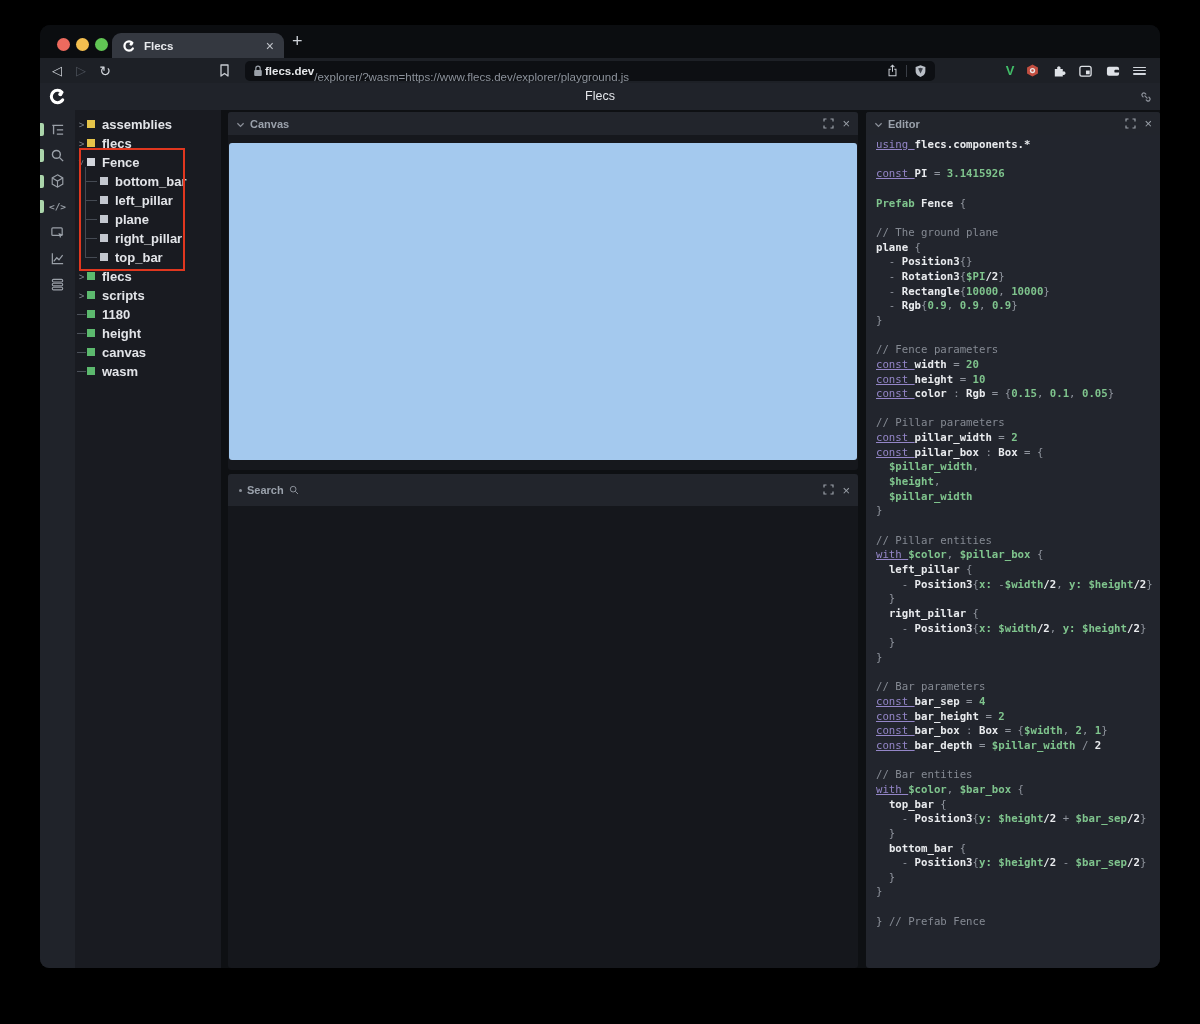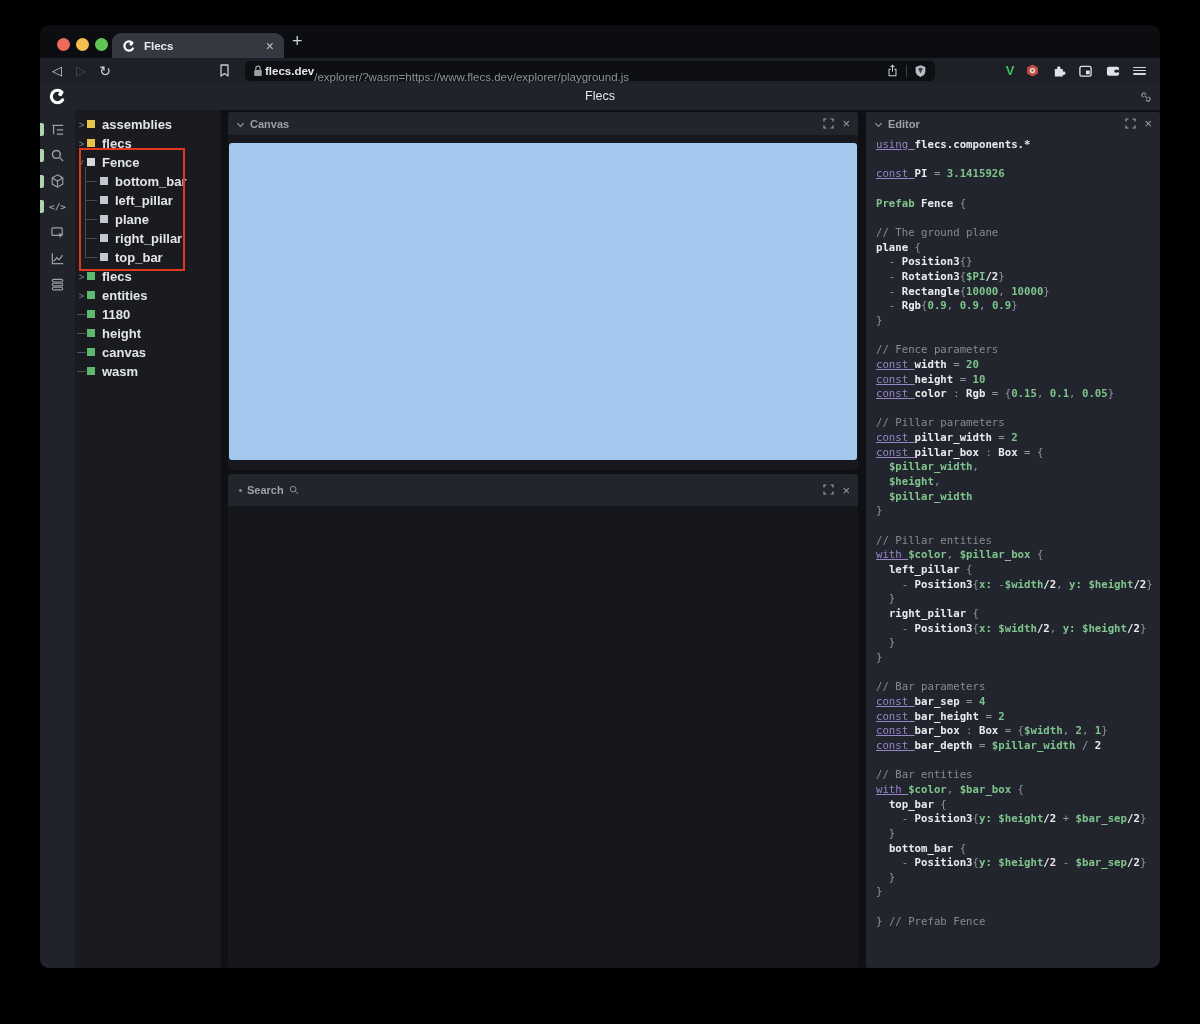--- a/index.html
+++ b/index.html
@@ -293,21 +293,21 @@
               <span class="lb">top_bar</span>
             </div>
             <div class="trow">
               <span class="mk">&gt;</span>
               <span class="sq" style="background: rgb(92, 185, 110);"></span>
               <span class="lb">flecs</span>
             </div>
             <div class="trow">
               <span class="mk">&gt;</span>
               <span class="sq" style="background: rgb(92, 185, 110);"></span>
-              <span class="lb">entities</span>
+              <span class="lb">scripts</span>
             </div>
             <div class="trow">
               <span class="mk">
                 <i class="dash"></i>
               </span>
               <span class="sq" style="background: rgb(92, 185, 110);"></span>
               <span class="lb">1180</span>
             </div>
             <div class="trow">
               <span class="mk">

